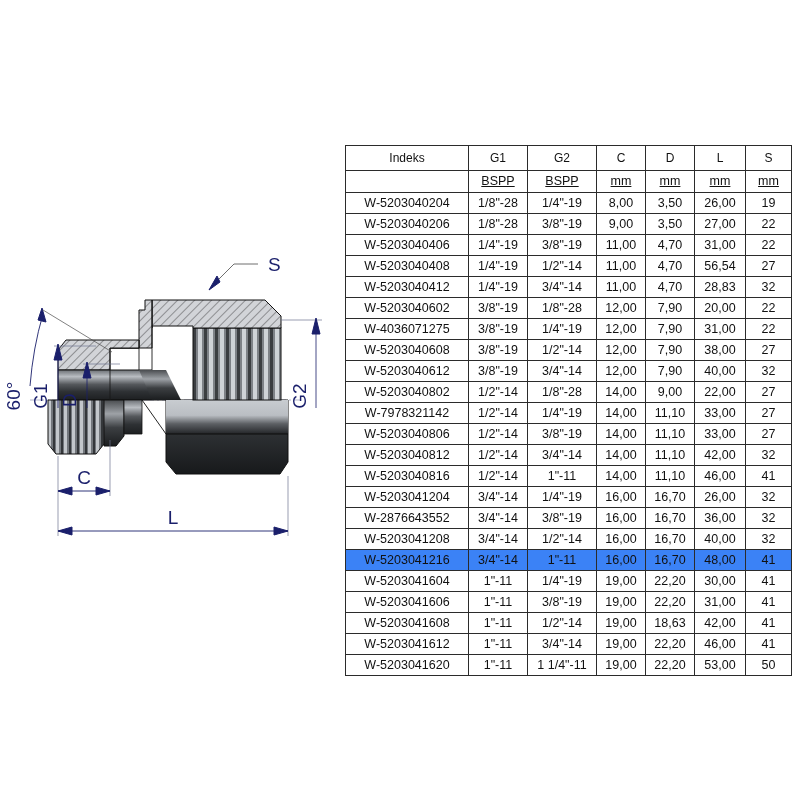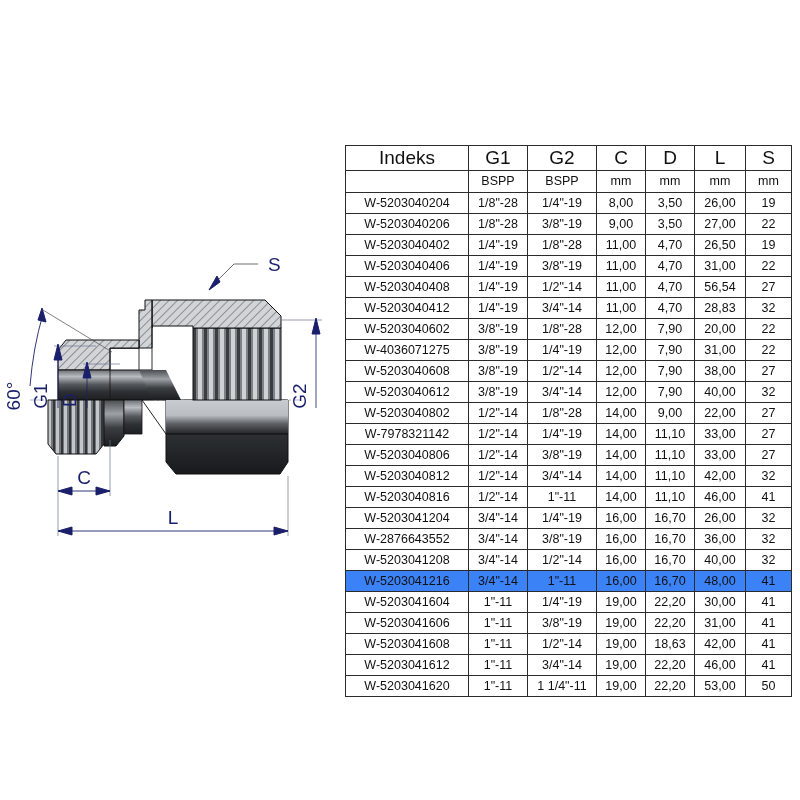--- a/index.html
+++ b/index.html
@@ -60,25 +60,26 @@
     height: 20px;
     line-height: 20px;
     padding: 0 2px;
     box-sizing: border-box;
     white-space: nowrap;
     overflow: hidden;
   }
   table#spec-table tr.header-main td {
     height: 24px;
     line-height: 24px;
-    font-size: 19px;
+    font-size: 12px;
   }
   table#spec-table tr.header-unit td {
     height: 21px;
     line-height: 21px;
+    text-decoration: underline;
   }
   table#spec-table tr.row-highlight td {
     background: #3b82f6;
   }
   
   col.c-index { width: 123px; }
   col.c-g1    { width: 59px; }
   col.c-g2    { width: 69px; }
   col.c-c     { width: 49px; }
   col.c-d     { width: 49px; }
@@ -253,29 +254,20 @@
         <tr>
           <td>W-5203040206</td>
           <td>1/8"-28</td>
           <td>3/8"-19</td>
           <td>9,00</td>
           <td>3,50</td>
           <td>27,00</td>
           <td>22</td>
         </tr>
         <tr>
-          <td>W-5203040402</td>
-          <td>1/4"-19</td>
-          <td>1/8"-28</td>
-          <td>11,00</td>
-          <td>4,70</td>
-          <td>26,50</td>
-          <td>19</td>
-        </tr>
-        <tr>
           <td>W-5203040406</td>
           <td>1/4"-19</td>
           <td>3/8"-19</td>
           <td>11,00</td>
           <td>4,70</td>
           <td>31,00</td>
           <td>22</td>
         </tr>
         <tr>
           <td>W-5203040408</td>

